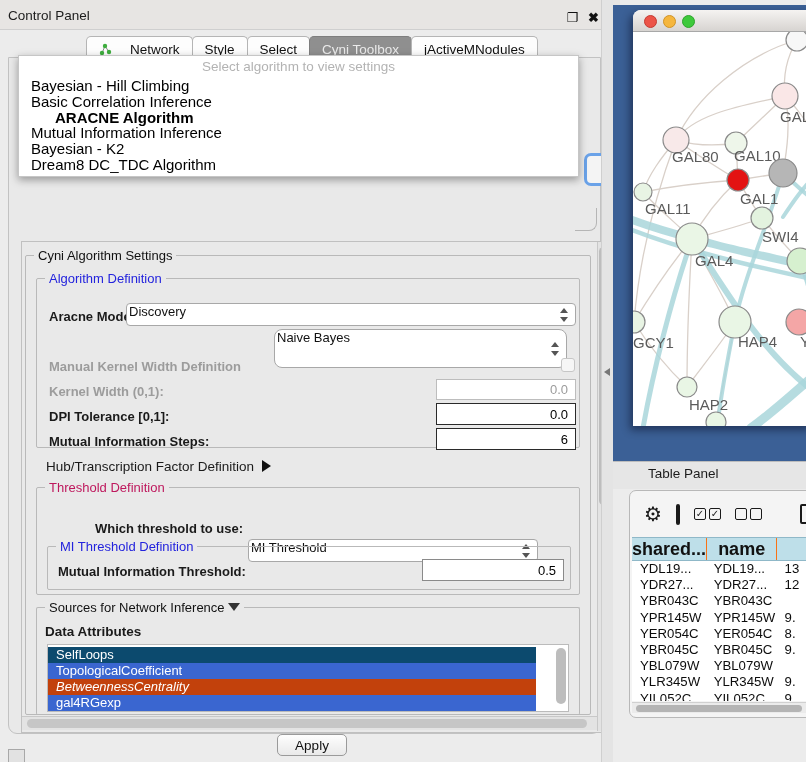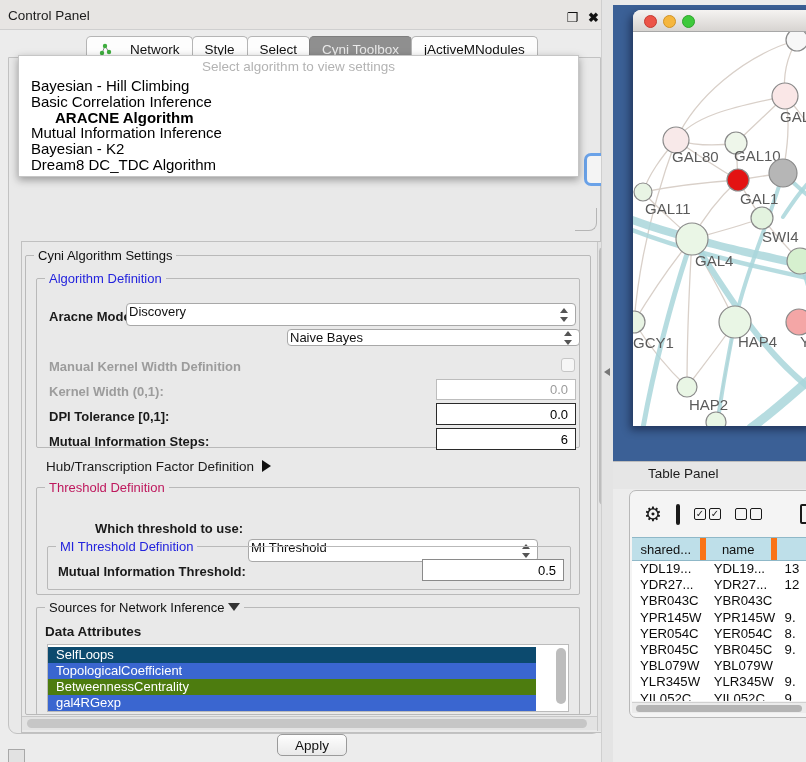--- a/index.html
+++ b/index.html
@@ -85,21 +85,21 @@
   .tp-box { left:629px; top:490px; width:185px; height:228px; background:#f4f4f4; border:1px solid #b8b8b8; border-radius:7px 0 0 7px; overflow:hidden; }
   .tp-toolbar { position:absolute; left:0; top:0; width:100%; height:46px; display:flex; align-items:center; gap:14px; padding-left:14px; color:#1a1a1a; }
   .ico-gear { font-size:20px; line-height:20px; }
   .ico-split { width:19px; height:21px; border:2.5px solid #1a1a1a; border-radius:3px; position:relative; }
   .ico-split:after { content:""; position:absolute; left:50%; top:0; width:2.5px; height:100%; background:#1a1a1a; transform:translateX(-50%); }
   .ckpair { display:flex; gap:3px; }
   .ck { width:12px; height:12px; border:1.8px solid #1a1a1a; border-radius:2px; font-size:10px; line-height:10px; text-align:center; color:#1a1a1a; }
   .ico-doc { width:16px; height:20px; border:2.5px solid #1a1a1a; border-radius:2px; margin-left:24px; flex:none; }
   .tbl { position:absolute; left:2px; top:46px; width:200px; }
   .tbl-head { display:flex; height:24px; border-top:1px solid #8fb8c8; border-bottom:1px solid #8fb8c8; background:#bedfe9; }
-  .th { font-size:13px; color:#111; display:flex; align-items:center; justify-content:center; border-right:6px solid #f97316; }
+  .th { font-size:18px; color:#111; display:flex; align-items:center; justify-content:center; border-right:1px solid #f97316;font-weight:bold; }
   .tbl-rows { height:140px; overflow:hidden; background:#fff; }
   .tr { display:flex; height:16.2px; line-height:16.2px; font-size:13.2px; color:#0c0c0c; background:#fff; }
   .td { padding-left:8px; white-space:nowrap; overflow:hidden; }
   .tp-hscroll { position:absolute; left:2px; top:211px; width:176px; height:11px; background:#ebebeb; border-top:1px solid #d0d0d0; }
   .tp-hthumb { position:absolute; left:4px; top:2px; width:166px; height:7px; background:#b4b4b4; border-radius:4px; }
 
   .mini-square { left:8px; top:749px; width:17px; height:14px; border:1.5px solid #a8a8a8; background:#e2e2e2; }
 </style>
 </head>
 <body>
@@ -147,21 +147,21 @@
 
     <div class="fieldset" style="left:10px; top:22px; width:544px; height:170px;">
       <div class="legend lbl-blue" style="left:8px;">Algorithm Definition</div>
 
       <div class="frow-label" style="left:12px; top:30px;">Aracne Mode:</div>
       <div class="combo" style="left:89px; top:24px; width:450px; height:23px;">
         <span>Discovery</span>
         <span class="stepper"></span>
       </div>
 
-      <div class="combo" style="left:250px; top:50px; width:293px; height:17px;">
+      <div class="combo" style="left:237px; top:50px; width:293px; height:39px;border-radius:8px;">
         <span>Naive Bayes</span>
         <span class="stepper"></span>
       </div>
 
       <div class="frow-label dis" style="left:12px; top:80px;">Manual Kernel Width Definition</div>
       <div class="checkbox" style="left:524px; top:79px;"></div>
 
       <div class="frow-label dis" style="left:12px; top:105px;">Kernel Width (0,1):</div>
       <div class="tfield dis" style="left:399px; top:100px; width:140px; height:21px;">0.0</div>
 
@@ -195,21 +195,21 @@
 
     <div class="fieldset" style="left:10px; top:351px; width:544px; height:108px; border-bottom:none;">
       <div class="legend lbl-black" style="left:8px;">
         <span>Sources for Network Inference</span>
         <span class="tri-down"></span>
       </div>
       <div class="frow-label" style="left:8px; top:16px; font-size:13.5px;">Data Attributes</div>
       <div class="attr-list" style="left:10px; top:36px; width:522px; height:68px;" id="attr-list">
         <div class="attr-item" style="background: #0c4a6e;">SelfLoops</div>
           <div class="attr-item" style="background: rgb(58, 102, 208);">TopologicalCoefficient</div>
-          <div class="attr-item" style="background: #4d7c0f;">BetweennessCentrality</div>
+          <div class="attr-item" style="background: #c2410c; font-style: italic;">BetweennessCentrality</div>
           <div class="attr-item" style="background: rgb(58, 102, 208);">gal4RGexp</div>
           <div class="list-sb"></div>
       </div>
     </div>
   </div>
 
   <div class="abs vscroll"></div>
   <div class="abs vthumb"></div>
   <div class="abs hscroll"></div>
   <div class="abs hthumb"></div>

